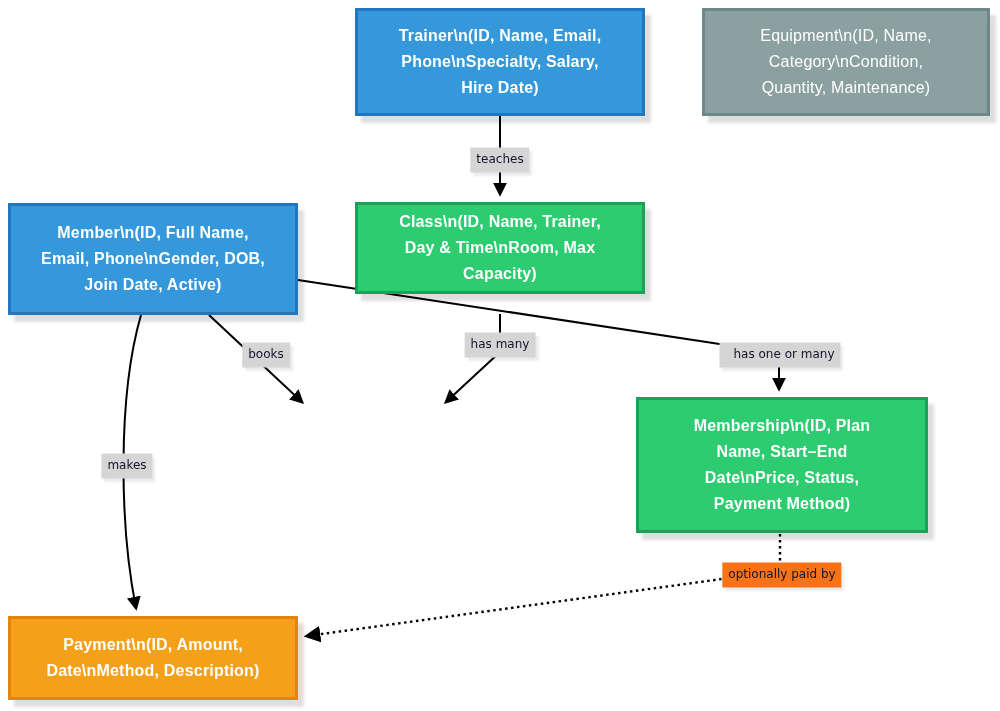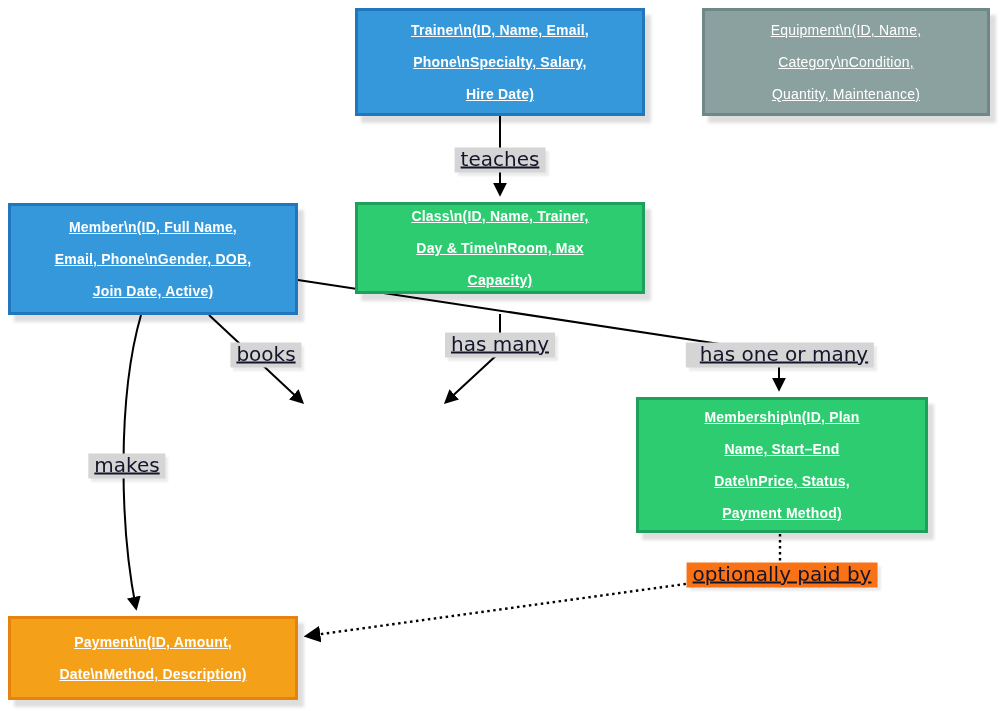--- a/index.html
+++ b/index.html
@@ -32,44 +32,42 @@
     align-items: center;
     justify-content: center;
     text-align: center;
     z-index: 1;
     box-shadow: 6px 7px 3px rgba(0,0,0,0.13);
   }
   .node-label {
     white-space: pre-line;
     color: #ffffff;
     font-weight: bold;
-    font-size: 14px;
-    line-height: 32px;
+    font-size: 16px;
+    line-height: 26px;
     letter-spacing: 0.2px;
-    text-decoration: underline;
   }
   .node-equipment .node-label { font-weight: 400; }
   .node-trainer       { left: 355px; top: 8px;   width: 290px; height: 108px; }
   .node-equipment     { left: 702px; top: 8px;   width: 288px; height: 108px; }
   .node-member        { left: 8px;   top: 203px; width: 290px; height: 112px; }
   .node-class         { left: 355px; top: 202px; width: 290px; height: 92px; }
   .node-class-booking { left: 222px; top: 409px; width: 290px; height: 110px; }
   .node-membership    { left: 636px; top: 397px; width: 292px; height: 136px; }
   .node-payment       { left: 8px;   top: 616px; width: 290px; height: 84px; }
   .edge-label {
     position: absolute;
     transform: translate(-50%, -50%);
     z-index: 2;
     font-family: "DejaVu Sans", sans-serif;
-    font-size: 20px;
+    font-size: 12px;
     line-height: 21px;
     padding: 1px 6px 3px 6px;
     white-space: nowrap;
     box-shadow: 3px 3px 2px rgba(0,0,0,0.08);
-    text-decoration: underline;
   }
   .lbl-teaches            { left: 500px; top: 160px; }
   .lbl-books              { left: 266px; top: 355px; }
   .lbl-has-many           { left: 500px; top: 345px; }
   .lbl-has-one-or-many    { left: 780px; top: 355px; }
   .lbl-makes              { left: 127px; top: 466px; }
   .lbl-optionally-paid-by { left: 782px; top: 575px; }
 </style>
 </head>
 <body>

